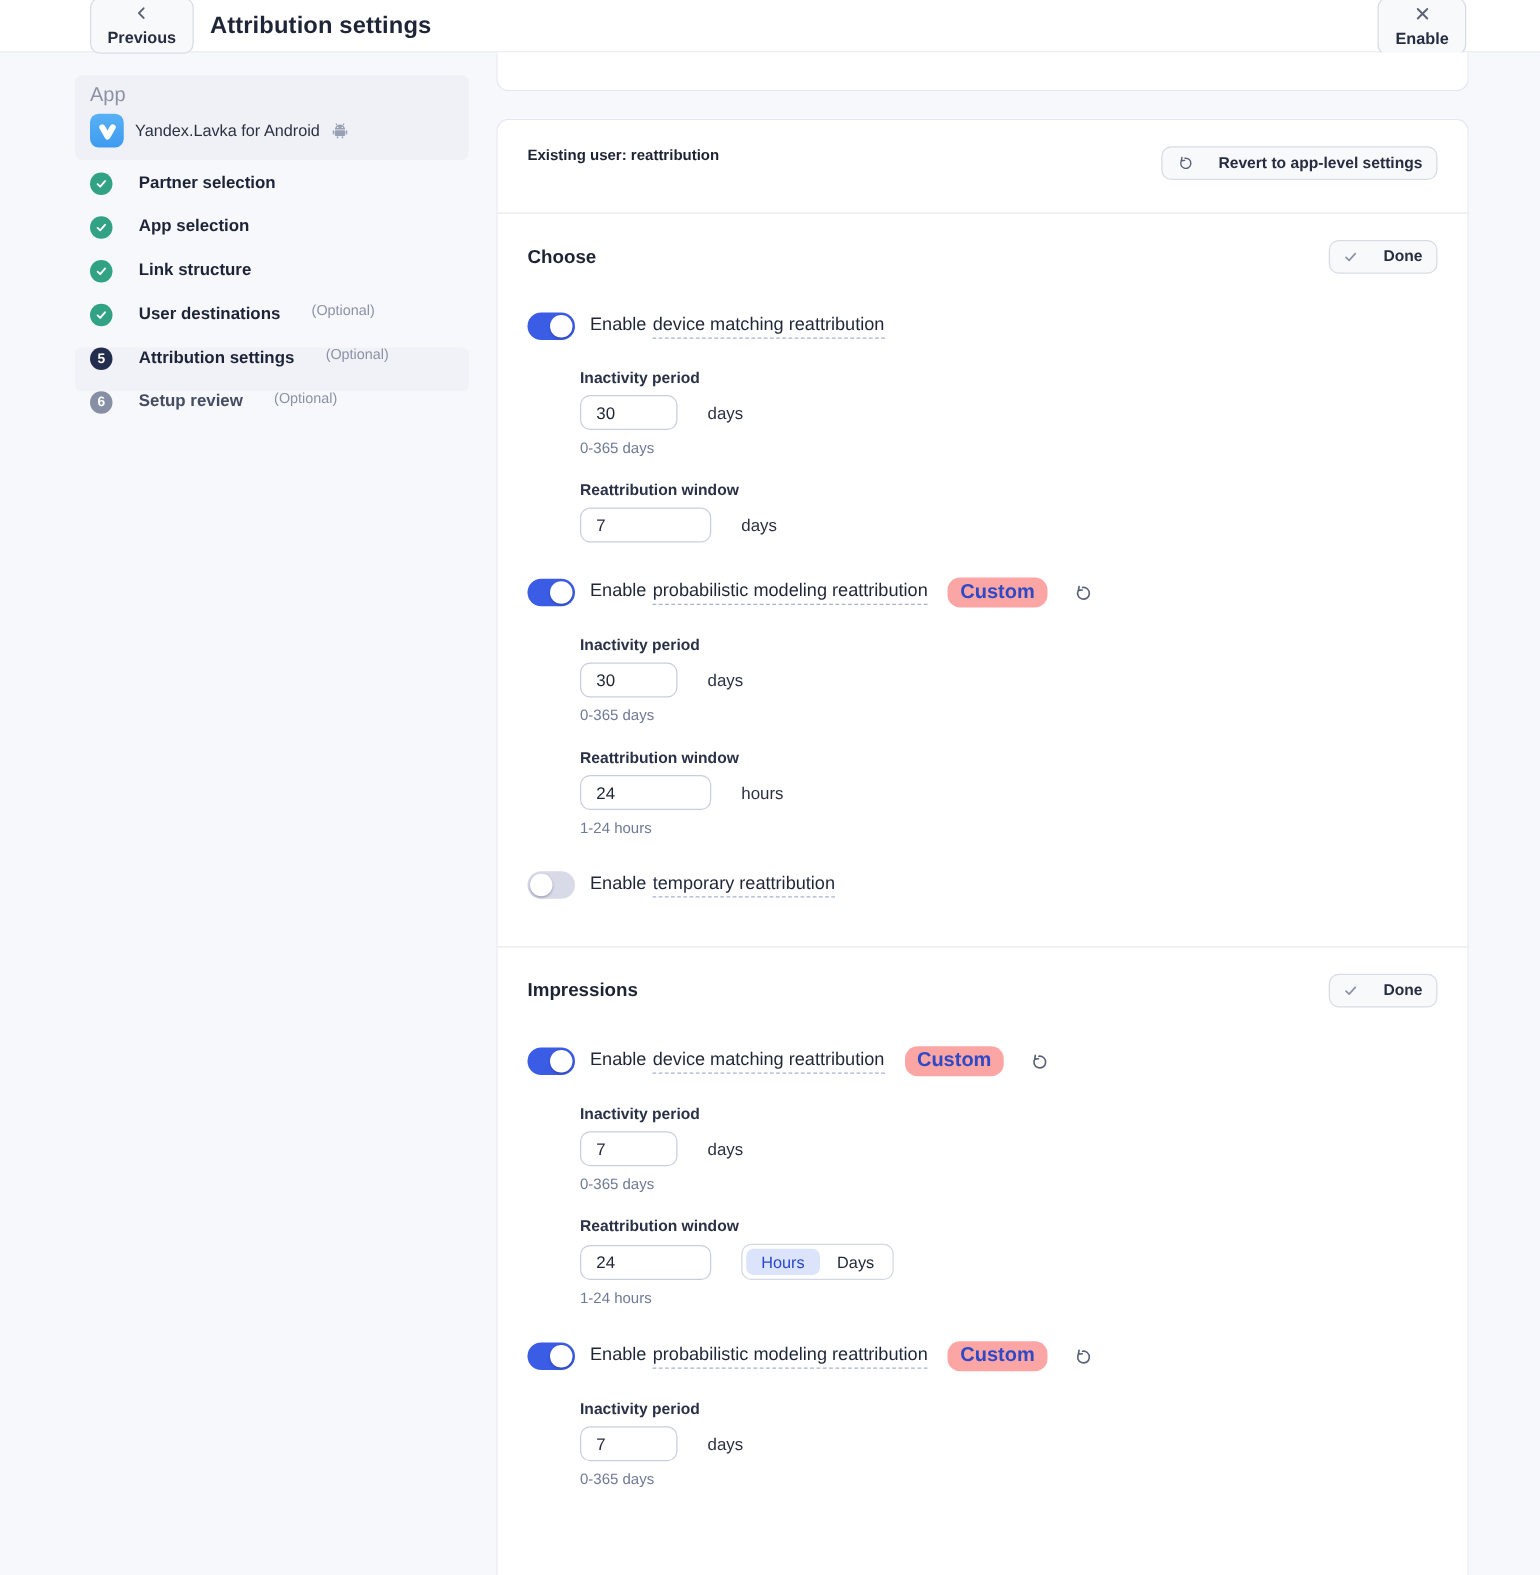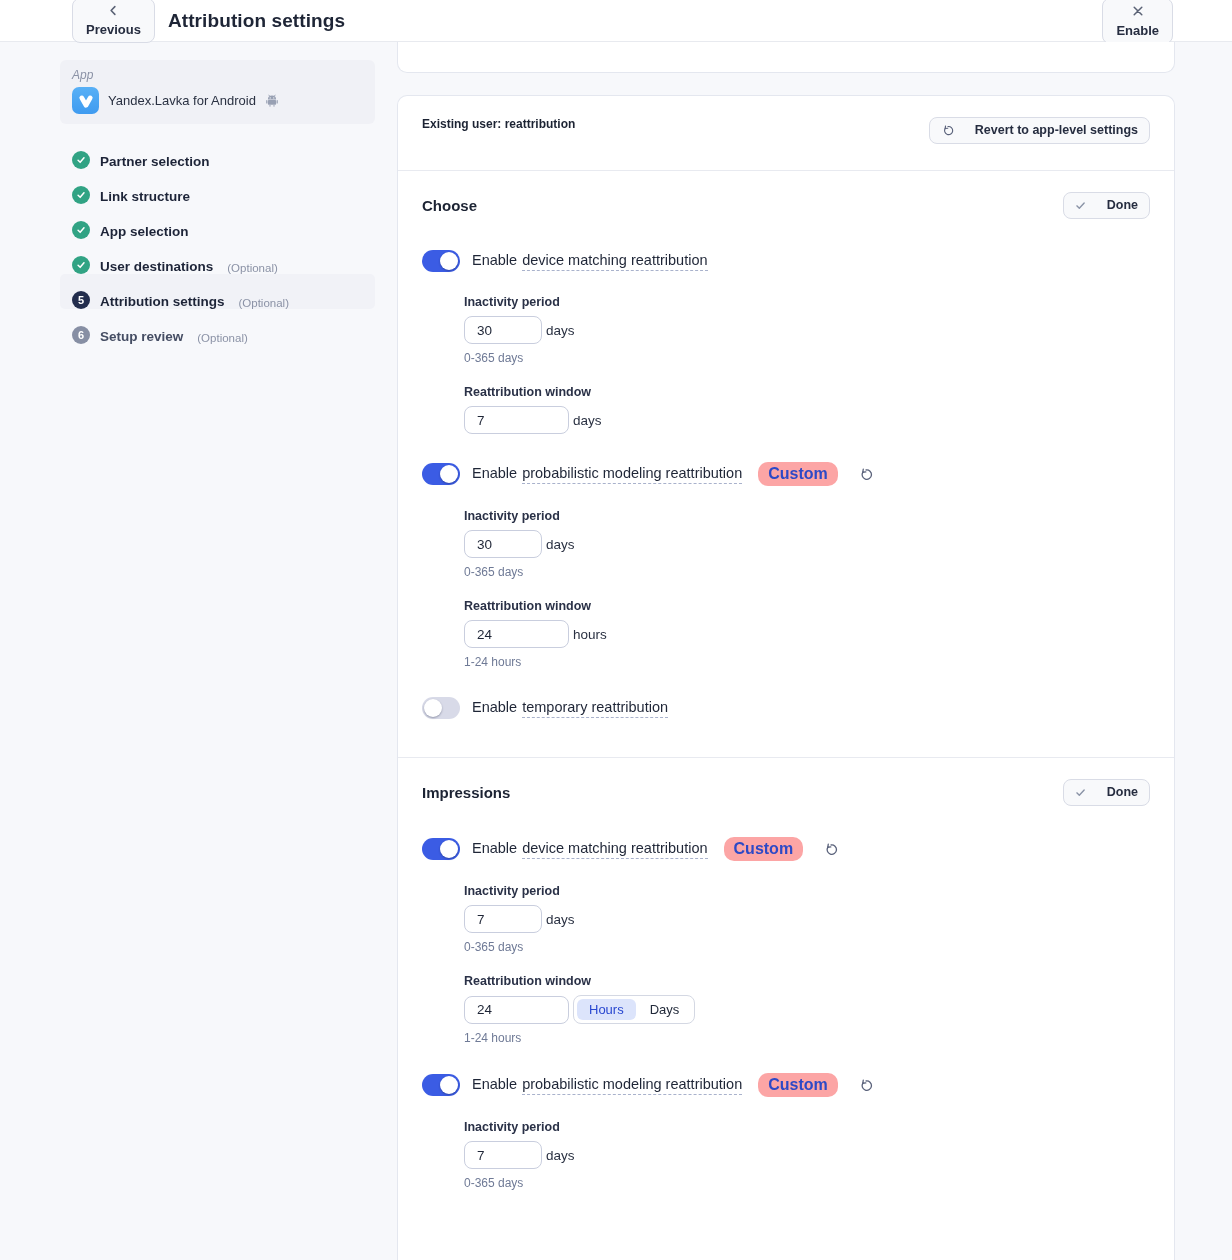--- a/index.html
+++ b/index.html
@@ -15,28 +15,28 @@
   .topbar h1 { font-size:19px; font-weight:700; margin-left:13px; letter-spacing:.1px; }
   .topbar .spacer { flex:1; }
 
   
   .layout { display:flex; padding-left:60px; }
   .sidebar { width:315px; flex:none; padding-top:18px; }
   .content { width:778px; flex:none; margin-left:22px; }
 
   
   .app-block { background:#f0f1f6; border-radius:6px; padding:8px 12px 10px; }
-  .app-label { font-size:12px; color:#8b92a6; margin-bottom:5px;font-style:italic; }
+  .app-label { font-size:16px; color:#8b92a6; margin-bottom:5px; }
   .app-row { display:flex; align-items:center; gap:9px; }
   .app-icon { width:27px; height:27px; border-radius:7px; flex:none;
     background:linear-gradient(180deg,#58b0f6,#3f9bf0); display:flex;
     align-items:center; justify-content:center; }
   .app-name { font-size:13px; color:#2a3142; }
   .steps { margin-top:10px; }
-  .step { display:flex; align-items:flex-end; gap:10px; height:35px;
+  .step { display:flex; align-items:flex-start; gap:21px; height:35px;
     padding-left:12px; border-radius:5px; }
   .step.current { background:#f1f2f7; }
   .bullet { width:18px; height:18px; border-radius:50%; flex:none;
     display:flex; align-items:center; justify-content:center;
     font-size:11px; font-weight:700; color:#fff; }
   .bullet.done { background:#31a384; }
   .bullet.current { background:#232d4d; }
   .bullet.upcoming { background:#878fa4; }
   .step-label { font-size:13.5px; font-weight:700; color:#1d2438; }
   .step.upcoming .step-label { color:#454d63; }
@@ -76,21 +76,21 @@
   .switch.off .knob { left:2px; }
   .toggle-label { font-size:14.5px; color:#1f2637; display:flex; gap:5px; align-items:baseline; }
   .term { border-bottom:1.5px dashed #a9b2cc; padding-bottom:2px; }
   .badge { background:#fca5a5; color:#2d49c6; font-size:16px; font-weight:600;
     border-radius:10px; padding:4px 10px; line-height:1; margin-left:4px; }
   .revert-ic { margin-left:8px; display:inline-flex; cursor:pointer; }
 
   .group { margin-left:42px; margin-bottom:28px; }
   .field { margin-bottom:11px; }
   .field-label { font-size:12.5px; font-weight:700; color:#2a3147; margin-bottom:7px; }
-  .input-row { display:flex; align-items:center; gap:4px; }
+  .input-row { display:flex; align-items:center; gap:24px; }
   .tbox { height:28px; border:1px solid #c9cede; border-radius:8px;
     padding:0 12px; font-size:13.5px; color:#1e2536; background:#fff;
     font-family:"Liberation Sans", sans-serif; }
   .w-sm { width:78px; } .w-md { width:105px; }
   .unit { font-size:13.5px; color:#2a3142; }
   .hint { font-size:12px; color:#6f7a96; margin-top:7px; margin-bottom:20px; }
   .group .field:last-child .hint { margin-bottom:0; }
 
   .seg { display:inline-flex; border:1px solid #d4d8e3; border-radius:8px;
     background:#fff; padding:3px; gap:2px; }
@@ -159,29 +159,29 @@
             </svg>
           </span>
         <span class="step-label">Partner selection</span>
       </div>
       <div class="step">
         <span class="bullet done">
             <svg width="10" height="10" viewBox="0 0 12 12">
               <path d="M2.5 6.4 L5 8.8 L9.6 3.4" stroke="#fff" stroke-width="1.8" fill="none" stroke-linecap="round" stroke-linejoin="round"></path>
             </svg>
           </span>
-        <span class="step-label">Link structure</span>
+        <span class="step-label">App selection</span>
       </div>
       <div class="step">
         <span class="bullet done">
             <svg width="10" height="10" viewBox="0 0 12 12">
               <path d="M2.5 6.4 L5 8.8 L9.6 3.4" stroke="#fff" stroke-width="1.8" fill="none" stroke-linecap="round" stroke-linejoin="round"></path>
             </svg>
           </span>
-        <span class="step-label">App selection</span>
+        <span class="step-label">Link structure</span>
       </div>
       <div class="step">
         <span class="bullet done">
             <svg width="10" height="10" viewBox="0 0 12 12">
               <path d="M2.5 6.4 L5 8.8 L9.6 3.4" stroke="#fff" stroke-width="1.8" fill="none" stroke-linecap="round" stroke-linejoin="round"></path>
             </svg>
           </span>
         <span class="step-label">User destinations</span>
         <span class="step-opt">(Optional)</span>
       </div>

